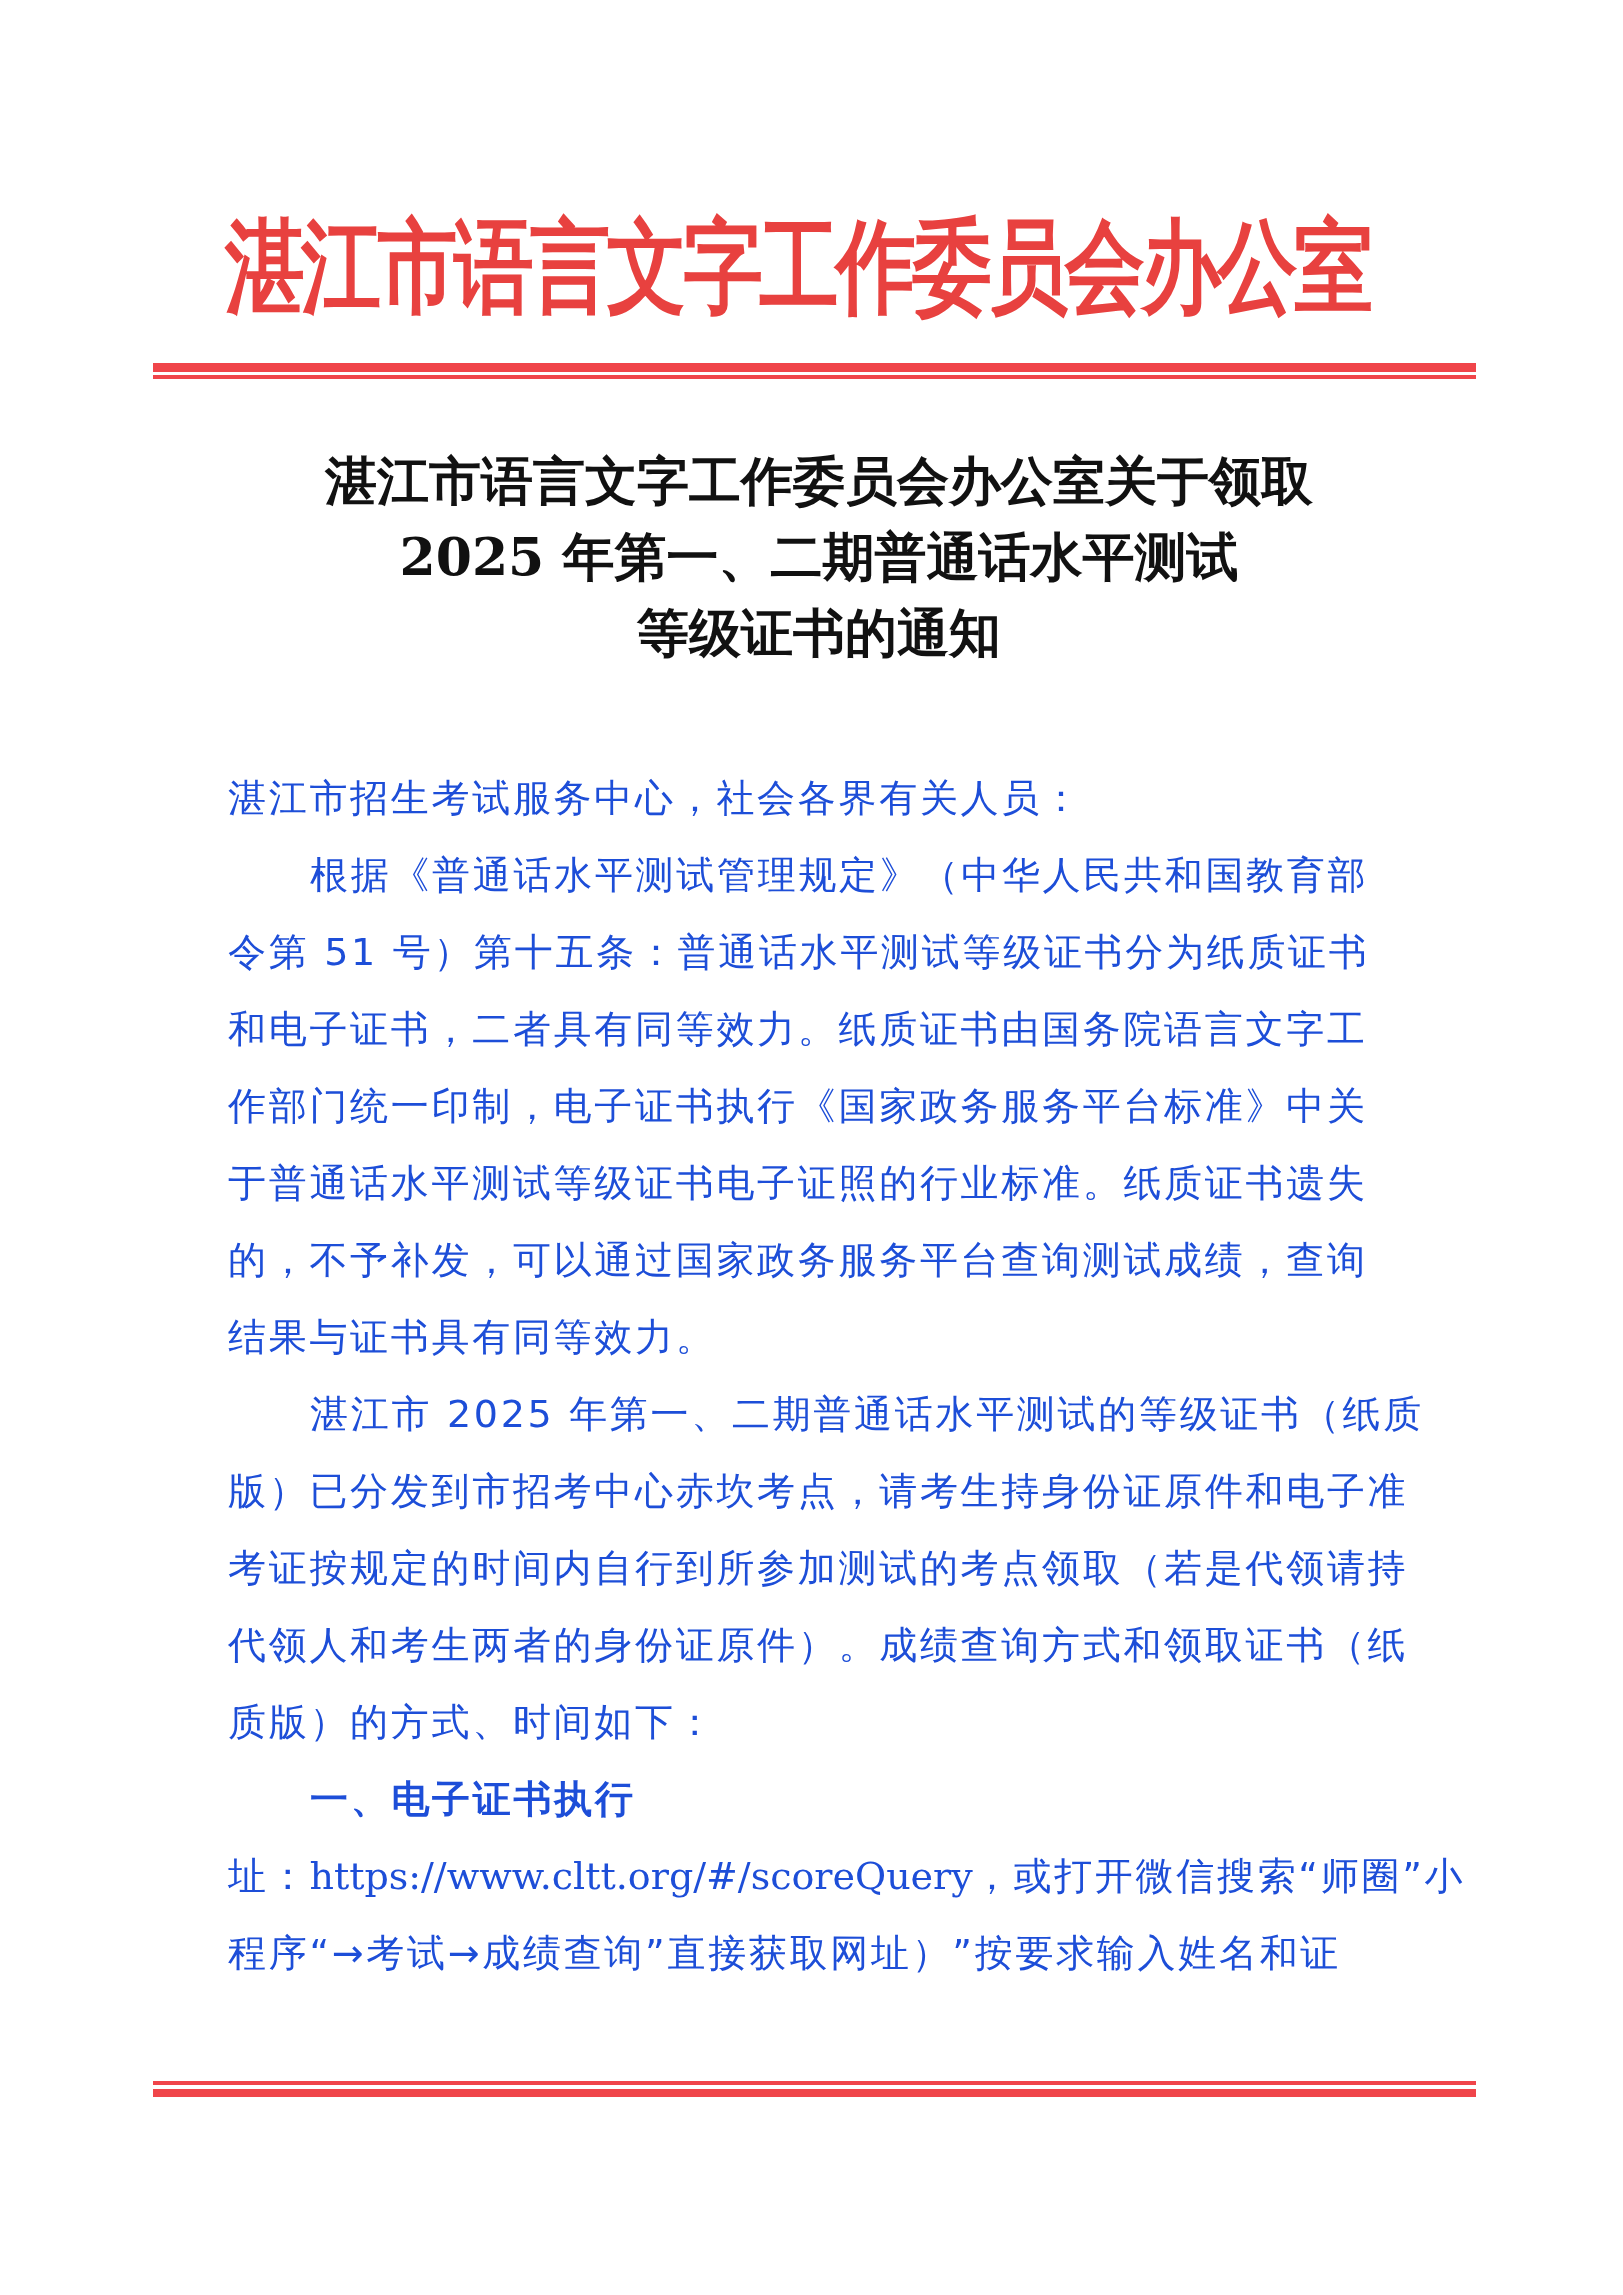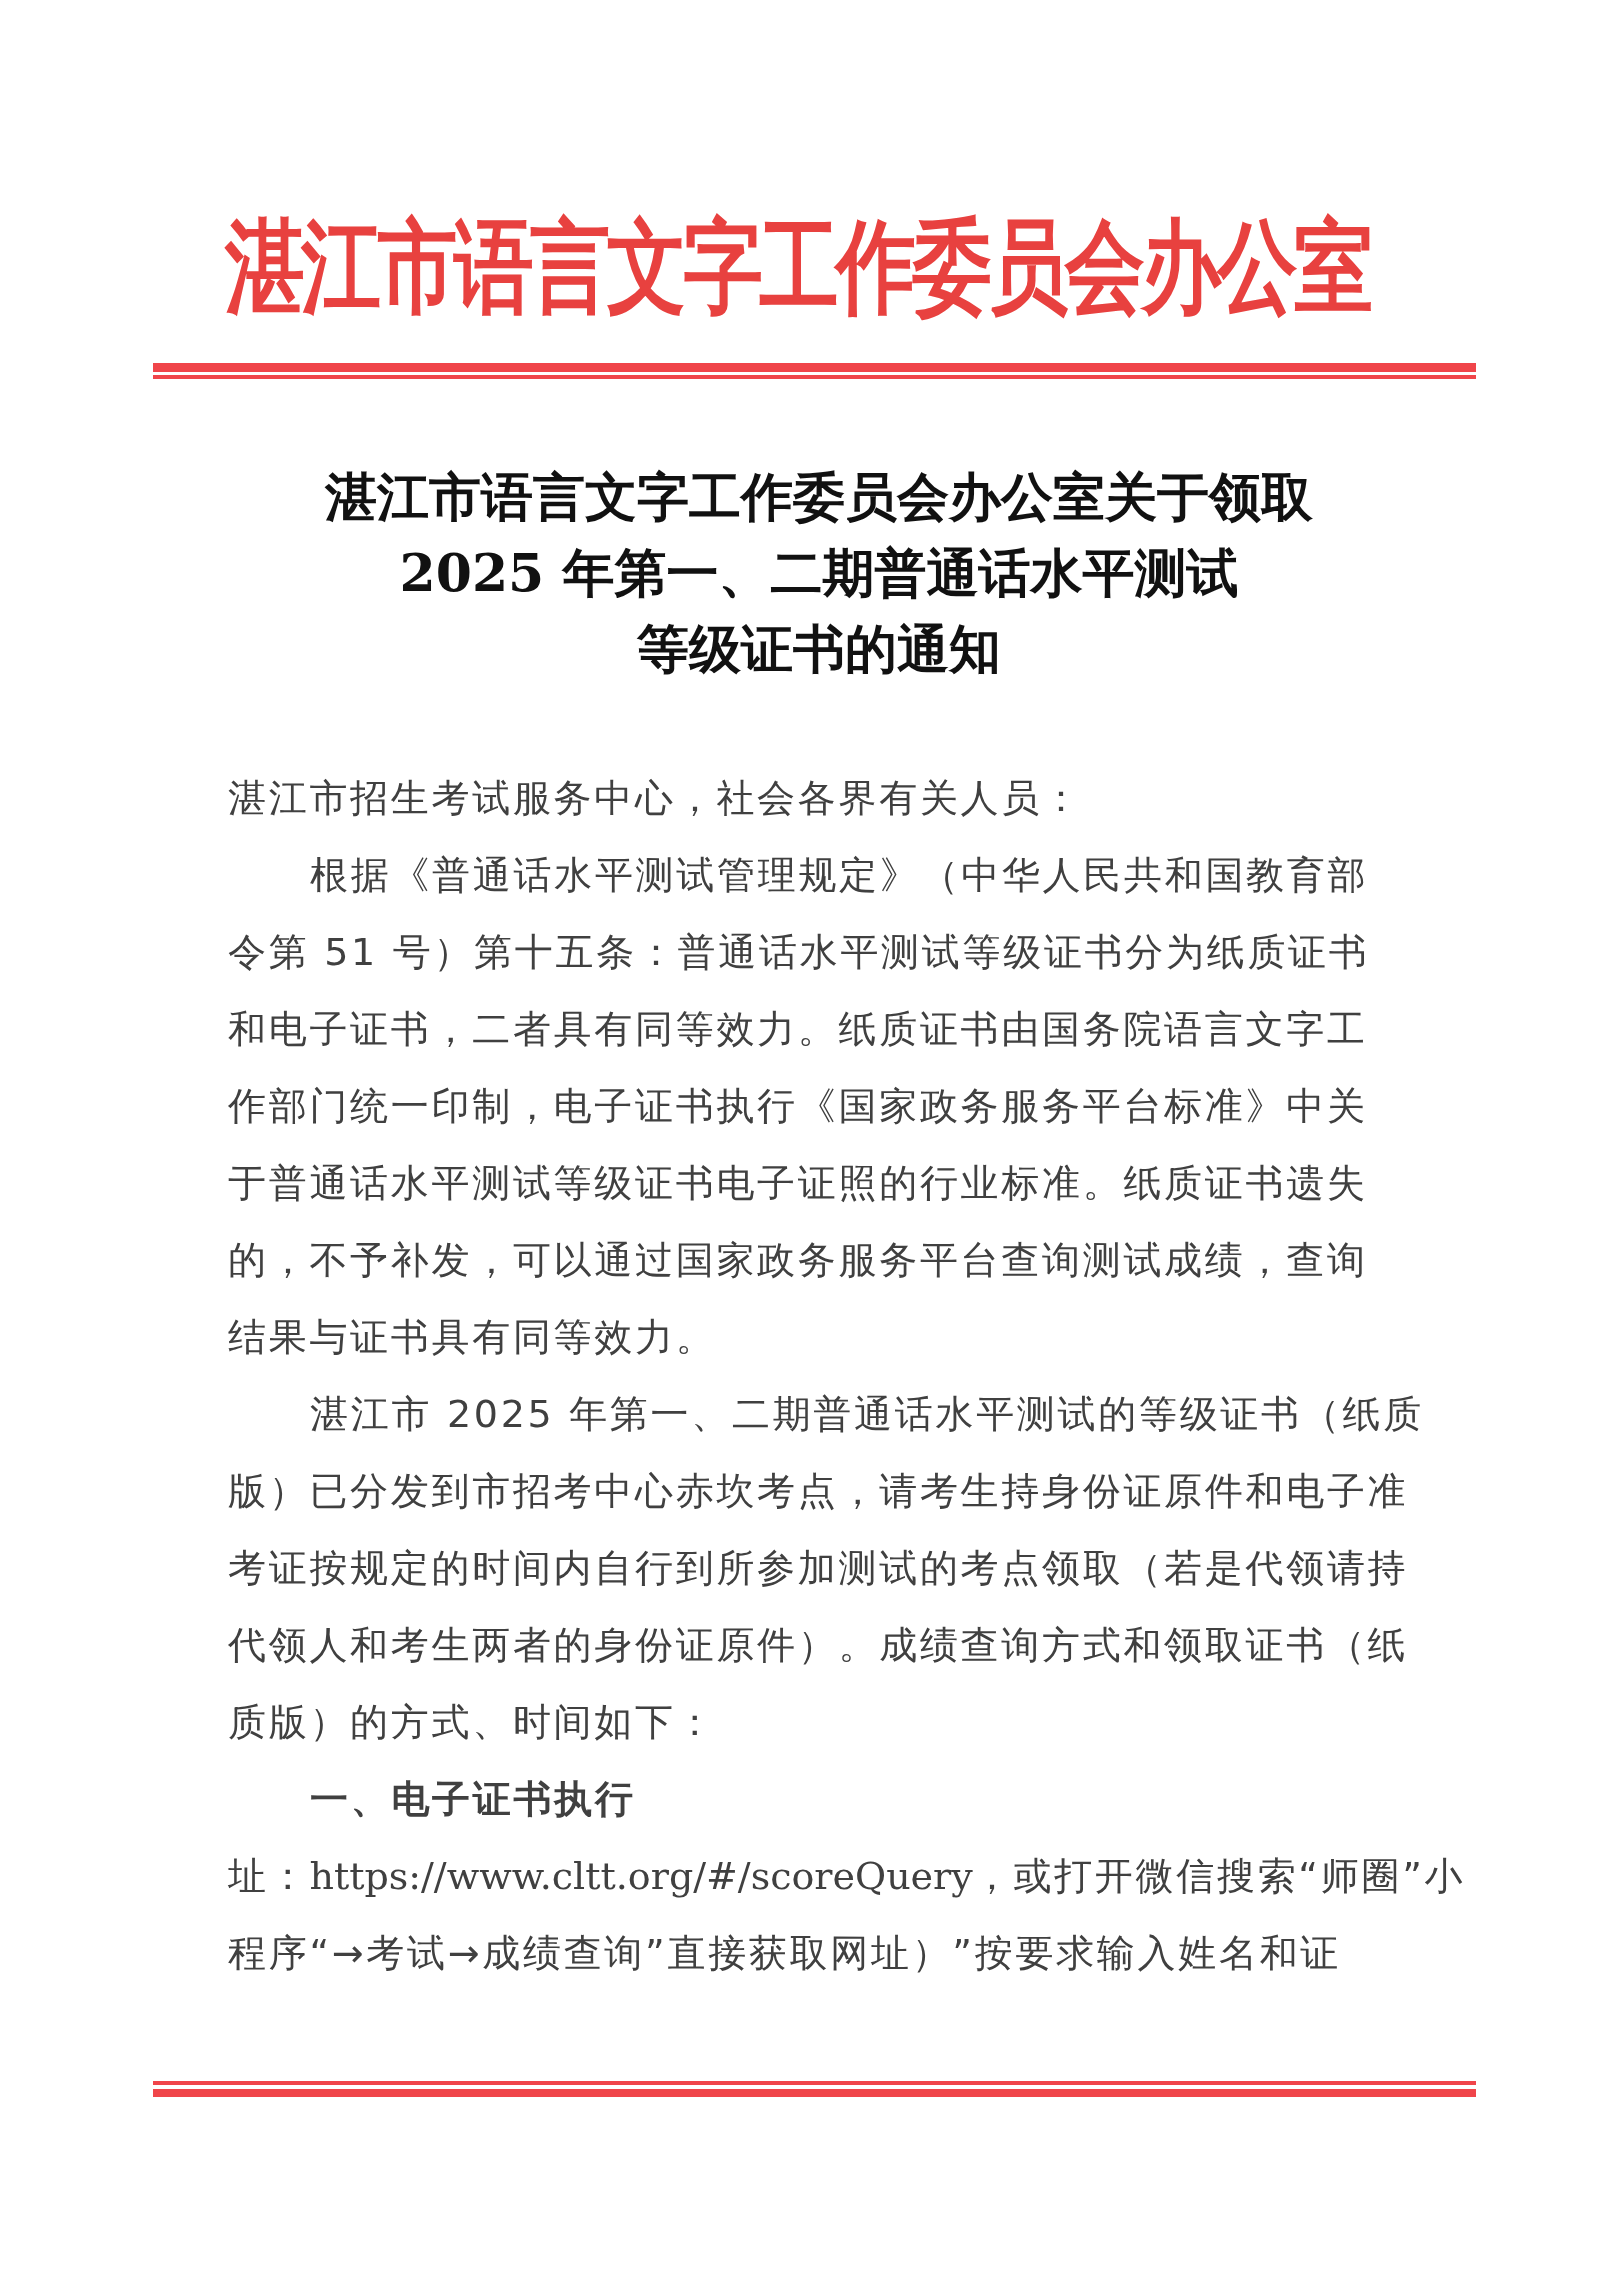--- a/index.html
+++ b/index.html
@@ -46,33 +46,32 @@
     position: absolute;
     left: 205px;
     top: 443px;
     width: 1228px;
     text-align: center;
     font-family: "DejaVu Serif", "Liberation Serif", serif;
     font-weight: bold;
     font-size: 52px;
     line-height: 76px;
     color: #111;
-    margin-top: 16px;
   }
   .doc-title div { white-space: nowrap; }
 
   .body-text {
     position: absolute;
     left: 228px;
     top: 760px;
     width: 1214px;
     font-family: "DejaVu Sans", "Liberation Sans", sans-serif;
     font-size: 38px;
     line-height: 77px;
-    color: #404040;
+    color: #1d4ed8;
   }
   .line { white-space: nowrap; height: 77px; letter-spacing: 2.7px; }
   .indent { padding-left: 82px; }
   .heading-line { font-weight: bold; padding-left: 82px; }
   .url { font-family: "DejaVu Serif", "Liberation Serif", serif; letter-spacing: 0; }
 </style>
 </head>
 <body>
 
 <div class="page">

